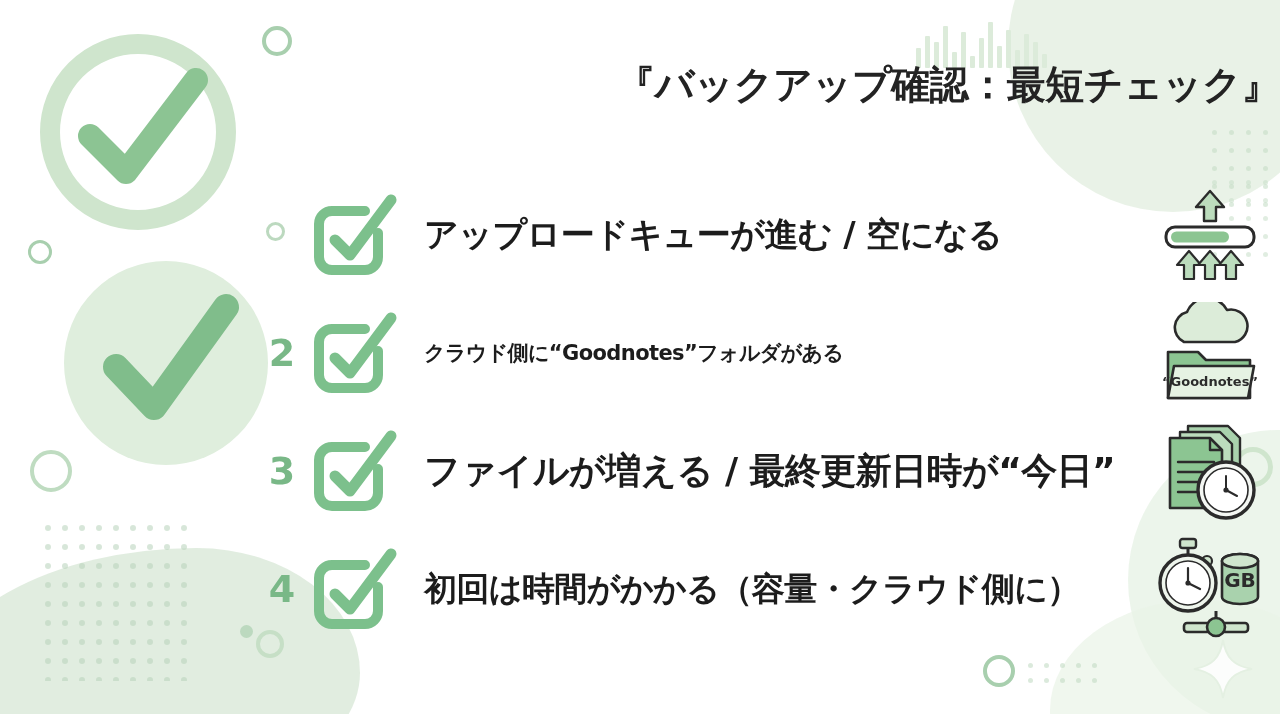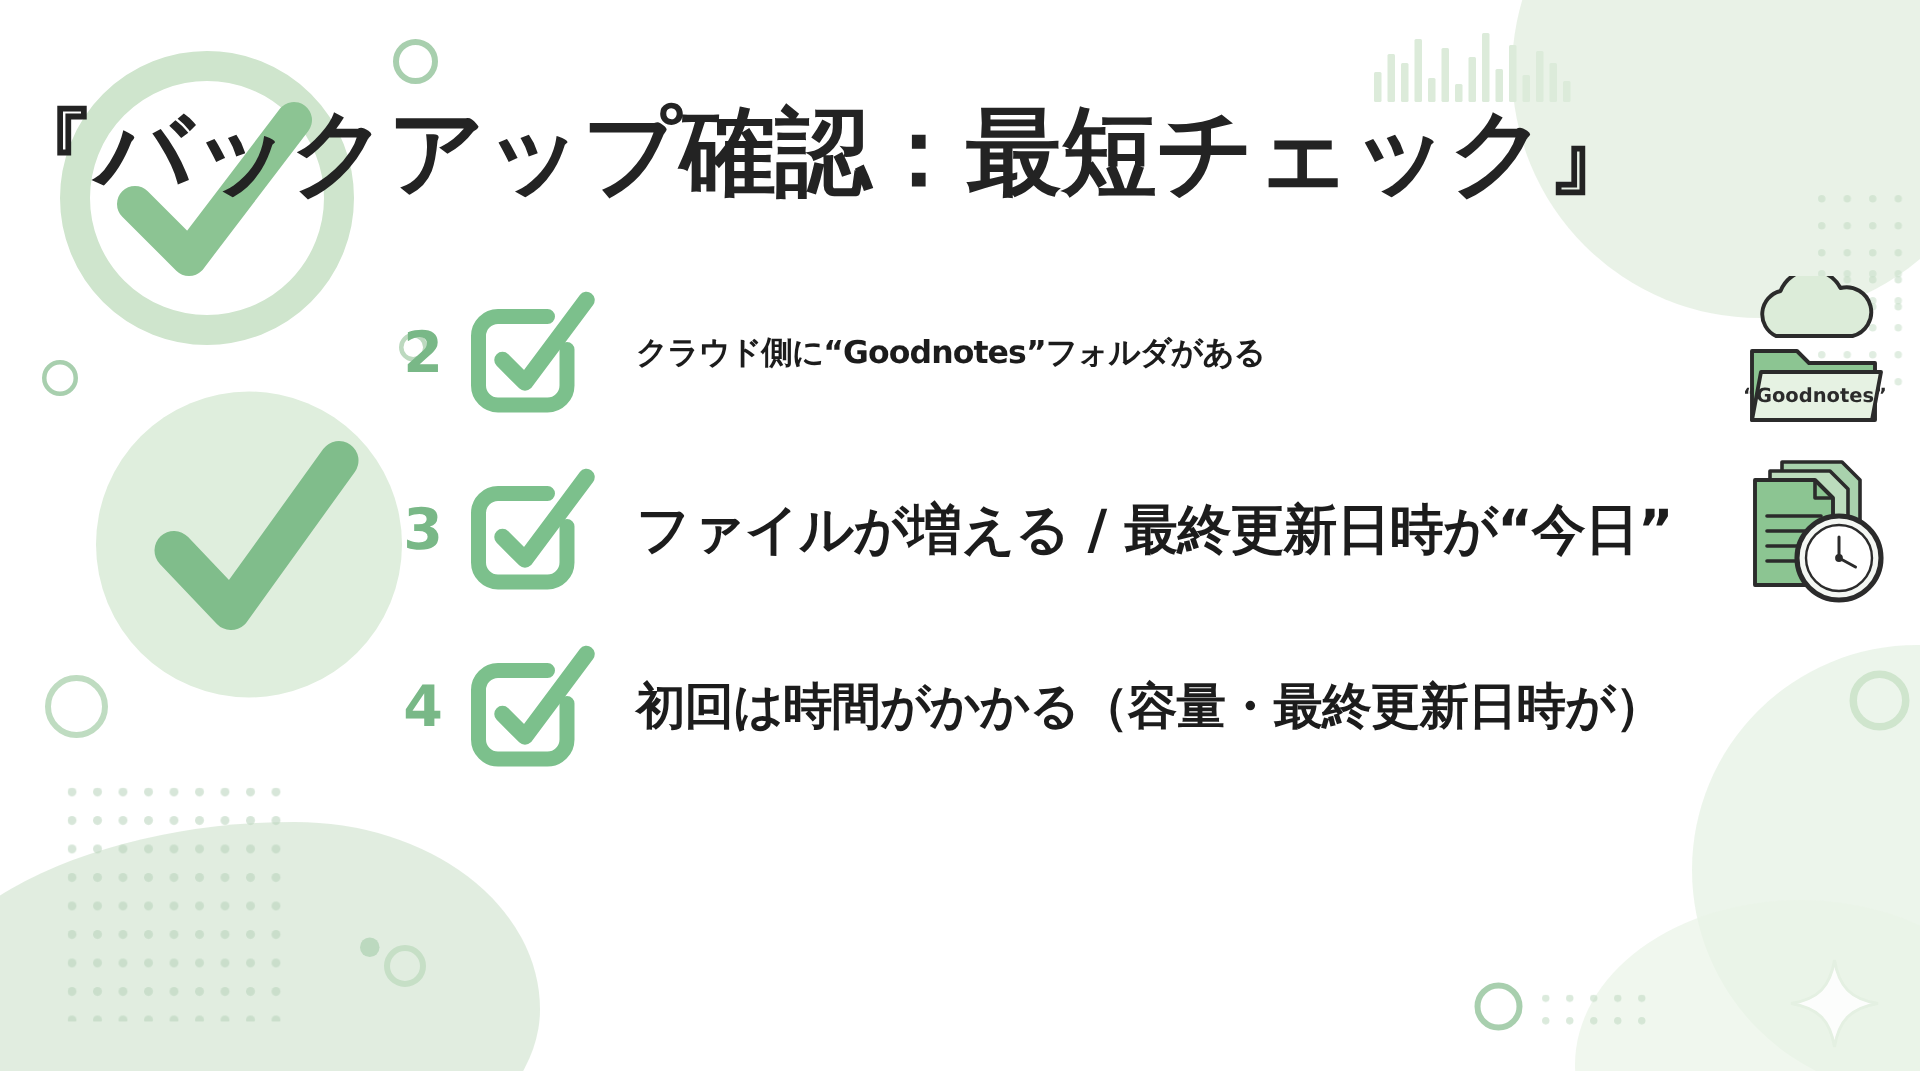--- a/index.html
+++ b/index.html
@@ -77,23 +77,23 @@
 
   
   .big-check-outline { left: 28px; top: 22px; }
   .big-check-filled  { left: 58px; top: 255px; }
 
   
   .title {
     position: absolute;
     left: 0; right: 0;
     top: 58px;
-    text-align: left;
+    text-align: right;
     font-family: "DejaVu Sans", "Liberation Sans", sans-serif;
-    font-size: 64px;
+    font-size: 39px;
     font-weight: 700;
     letter-spacing: -0.5px;
     color: #232323;
     white-space: nowrap;
   }
 
   
   .list {
     position: absolute;
     left: 262px;
@@ -246,20 +246,43 @@
   <div class="deco sparkle" style="left:1192px; top:638px;">
     <svg width="62" height="62" viewBox="0 0 62 62">
       <path d="M31 2 C34 20 42 28 60 31 C42 34 34 42 31 60 C28 42 20 34 2 31 C20 28 28 20 31 2 Z" fill="#ffffff" stroke="#e4f0e2" stroke-width="2"></path>
     </svg>
   </div>
 
   <div class="title">『バックアップ確認：最短チェック』</div>
 
   <div class="list">
 
+    <div class="row r1">
+      <div class="num"></div>
+      <div class="cbox">
+        <svg width="96" height="96" viewBox="0 0 96 96">
+          <path d="M72 46 V70 a13 13 0 0 1 -13 13 H26 a13 13 0 0 1 -13 -13 V37 a13 13 0 0 1 13 -13 H59" fill="none" stroke="#7cc08c" stroke-width="10" stroke-linecap="round"></path>
+          <path d="M29 53 L44 68 L85 13" fill="none" stroke="#7cc08c" stroke-width="11" stroke-linecap="round" stroke-linejoin="round"></path>
+        </svg>
+      </div>
+      <div class="row-text">アップロードキューが進む / 空になる</div>
+      <div class="row-icon">
+        <svg width="104" height="100" viewBox="0 0 104 100">
+
+          <path d="M52 6 L66 22 H58 V36 H46 V22 H38 Z" fill="#bcdcbd" stroke="#2b2b2b" stroke-width="2.4" stroke-linejoin="round"></path>
+
+          <rect x="8" y="42" width="88" height="20" rx="9" fill="#ffffff" stroke="#2b2b2b" stroke-width="3"></rect>
+          <rect x="13" y="46.5" width="58" height="11" rx="5.5" fill="#8cc592"></rect>
+
+          <path d="M26 94 V80 H19 L31 66 L43 80 H36 V94 Z" fill="#bcdcbd" stroke="#2b2b2b" stroke-width="2.2" stroke-linejoin="round"></path>
+          <path d="M47 94 V80 H40 L52 66 L64 80 H57 V94 Z" fill="#bcdcbd" stroke="#2b2b2b" stroke-width="2.2" stroke-linejoin="round"></path>
+          <path d="M68 94 V80 H61 L73 66 L85 80 H78 V94 Z" fill="#bcdcbd" stroke="#2b2b2b" stroke-width="2.2" stroke-linejoin="round"></path>
+        </svg>
+      </div>
+    </div>
 
     <div class="row r2">
       <div class="num">2</div>
       <div class="cbox">
         <svg width="96" height="96" viewBox="0 0 96 96">
           <path d="M72 46 V70 a13 13 0 0 1 -13 13 H26 a13 13 0 0 1 -13 -13 V37 a13 13 0 0 1 13 -13 H59" fill="none" stroke="#7cc08c" stroke-width="10" stroke-linecap="round"></path>
           <path d="M29 53 L44 68 L85 13" fill="none" stroke="#7cc08c" stroke-width="11" stroke-linecap="round" stroke-linejoin="round"></path>
         </svg>
       </div>
       <div class="row-text">クラウド側に“Goodnotes”フォルダがある</div>
@@ -312,17 +335,40 @@
     </div>
 
     <div class="row r4">
       <div class="num">4</div>
       <div class="cbox">
         <svg width="96" height="96" viewBox="0 0 96 96">
           <path d="M72 46 V70 a13 13 0 0 1 -13 13 H26 a13 13 0 0 1 -13 -13 V37 a13 13 0 0 1 13 -13 H59" fill="none" stroke="#7cc08c" stroke-width="10" stroke-linecap="round"></path>
           <path d="M29 53 L44 68 L85 13" fill="none" stroke="#7cc08c" stroke-width="11" stroke-linecap="round" stroke-linejoin="round"></path>
         </svg>
       </div>
-      <div class="row-text">初回は時間がかかる（容量・最終更新日時が）</div>
+      <div class="row-text">初回は時間がかかる（容量・クラウド側に）</div>
+      <div class="row-icon">
+        <svg width="108" height="104" viewBox="0 0 108 104">
+
+          <rect x="22" y="2" width="16" height="9" rx="2.5" fill="#cfe5cd" stroke="#2b2b2b" stroke-width="2.4"></rect>
+          <line x1="30" y1="11" x2="30" y2="17" stroke="#2b2b2b" stroke-width="3"></line>
+          <circle cx="49" cy="24" r="5" fill="#cfe5cd" stroke="#2b2b2b" stroke-width="2.2"></circle>
+          <circle cx="30" cy="46" r="28" fill="#eef5ec" stroke="#2b2b2b" stroke-width="3.4"></circle>
+          <circle cx="30" cy="46" r="22" fill="#ffffff" stroke="#2b2b2b" stroke-width="1.6"></circle>
+          <g stroke="#2b2b2b" stroke-width="2.2" stroke-linecap="round">
+            <line x1="30" y1="46" x2="30" y2="31"></line>
+            <line x1="30" y1="46" x2="42" y2="52"></line>
+          </g>
+          <circle cx="30" cy="46" r="2.6" fill="#2b2b2b"></circle>
+
+          <path d="M64 24 a18 7 0 0 1 36 0 V60 a18 7 0 0 1 -36 0 Z" fill="#a9d2ad" stroke="#2b2b2b" stroke-width="2.6"></path>
+          <ellipse cx="82" cy="24" rx="18" ry="7" fill="#cfe5cd" stroke="#2b2b2b" stroke-width="2.6"></ellipse>
+          <text x="82" y="50" text-anchor="middle" font-family="'DejaVu Sans','Liberation Sans',sans-serif" font-size="20" font-weight="700" fill="#2b2b2b">GB</text>
+
+          <line x1="58" y1="74" x2="58" y2="86" stroke="#2b2b2b" stroke-width="3"></line>
+          <rect x="26" y="86" width="64" height="9" rx="3" fill="#cfe5cd" stroke="#2b2b2b" stroke-width="2.6"></rect>
+          <circle cx="58" cy="90" r="9" fill="#8cc592" stroke="#2b2b2b" stroke-width="2.6"></circle>
+        </svg>
+      </div>
     </div>
 
   </div>
 </div>
 
 </body></html>

